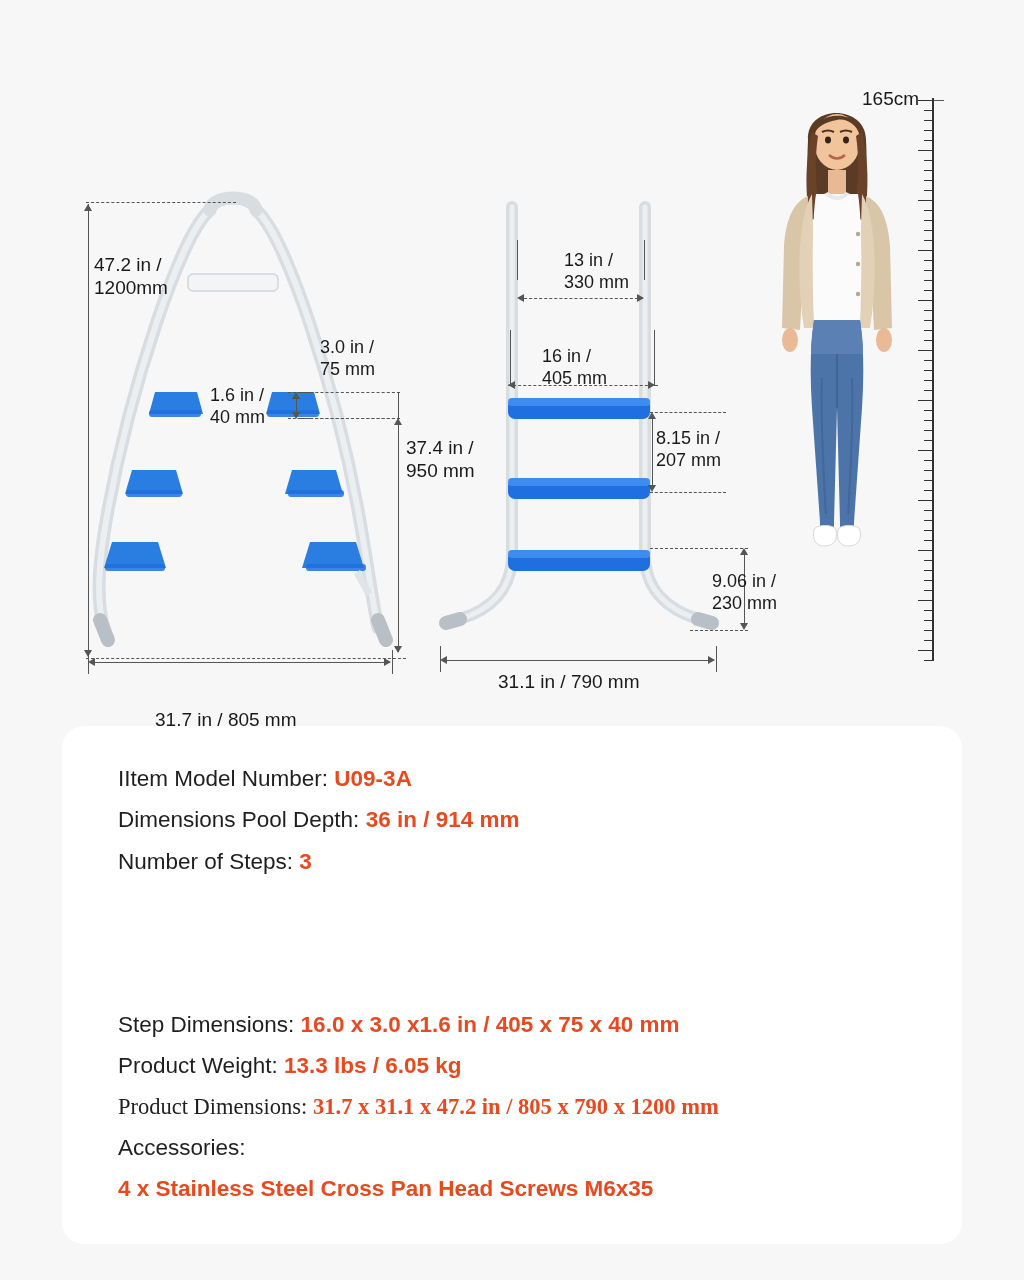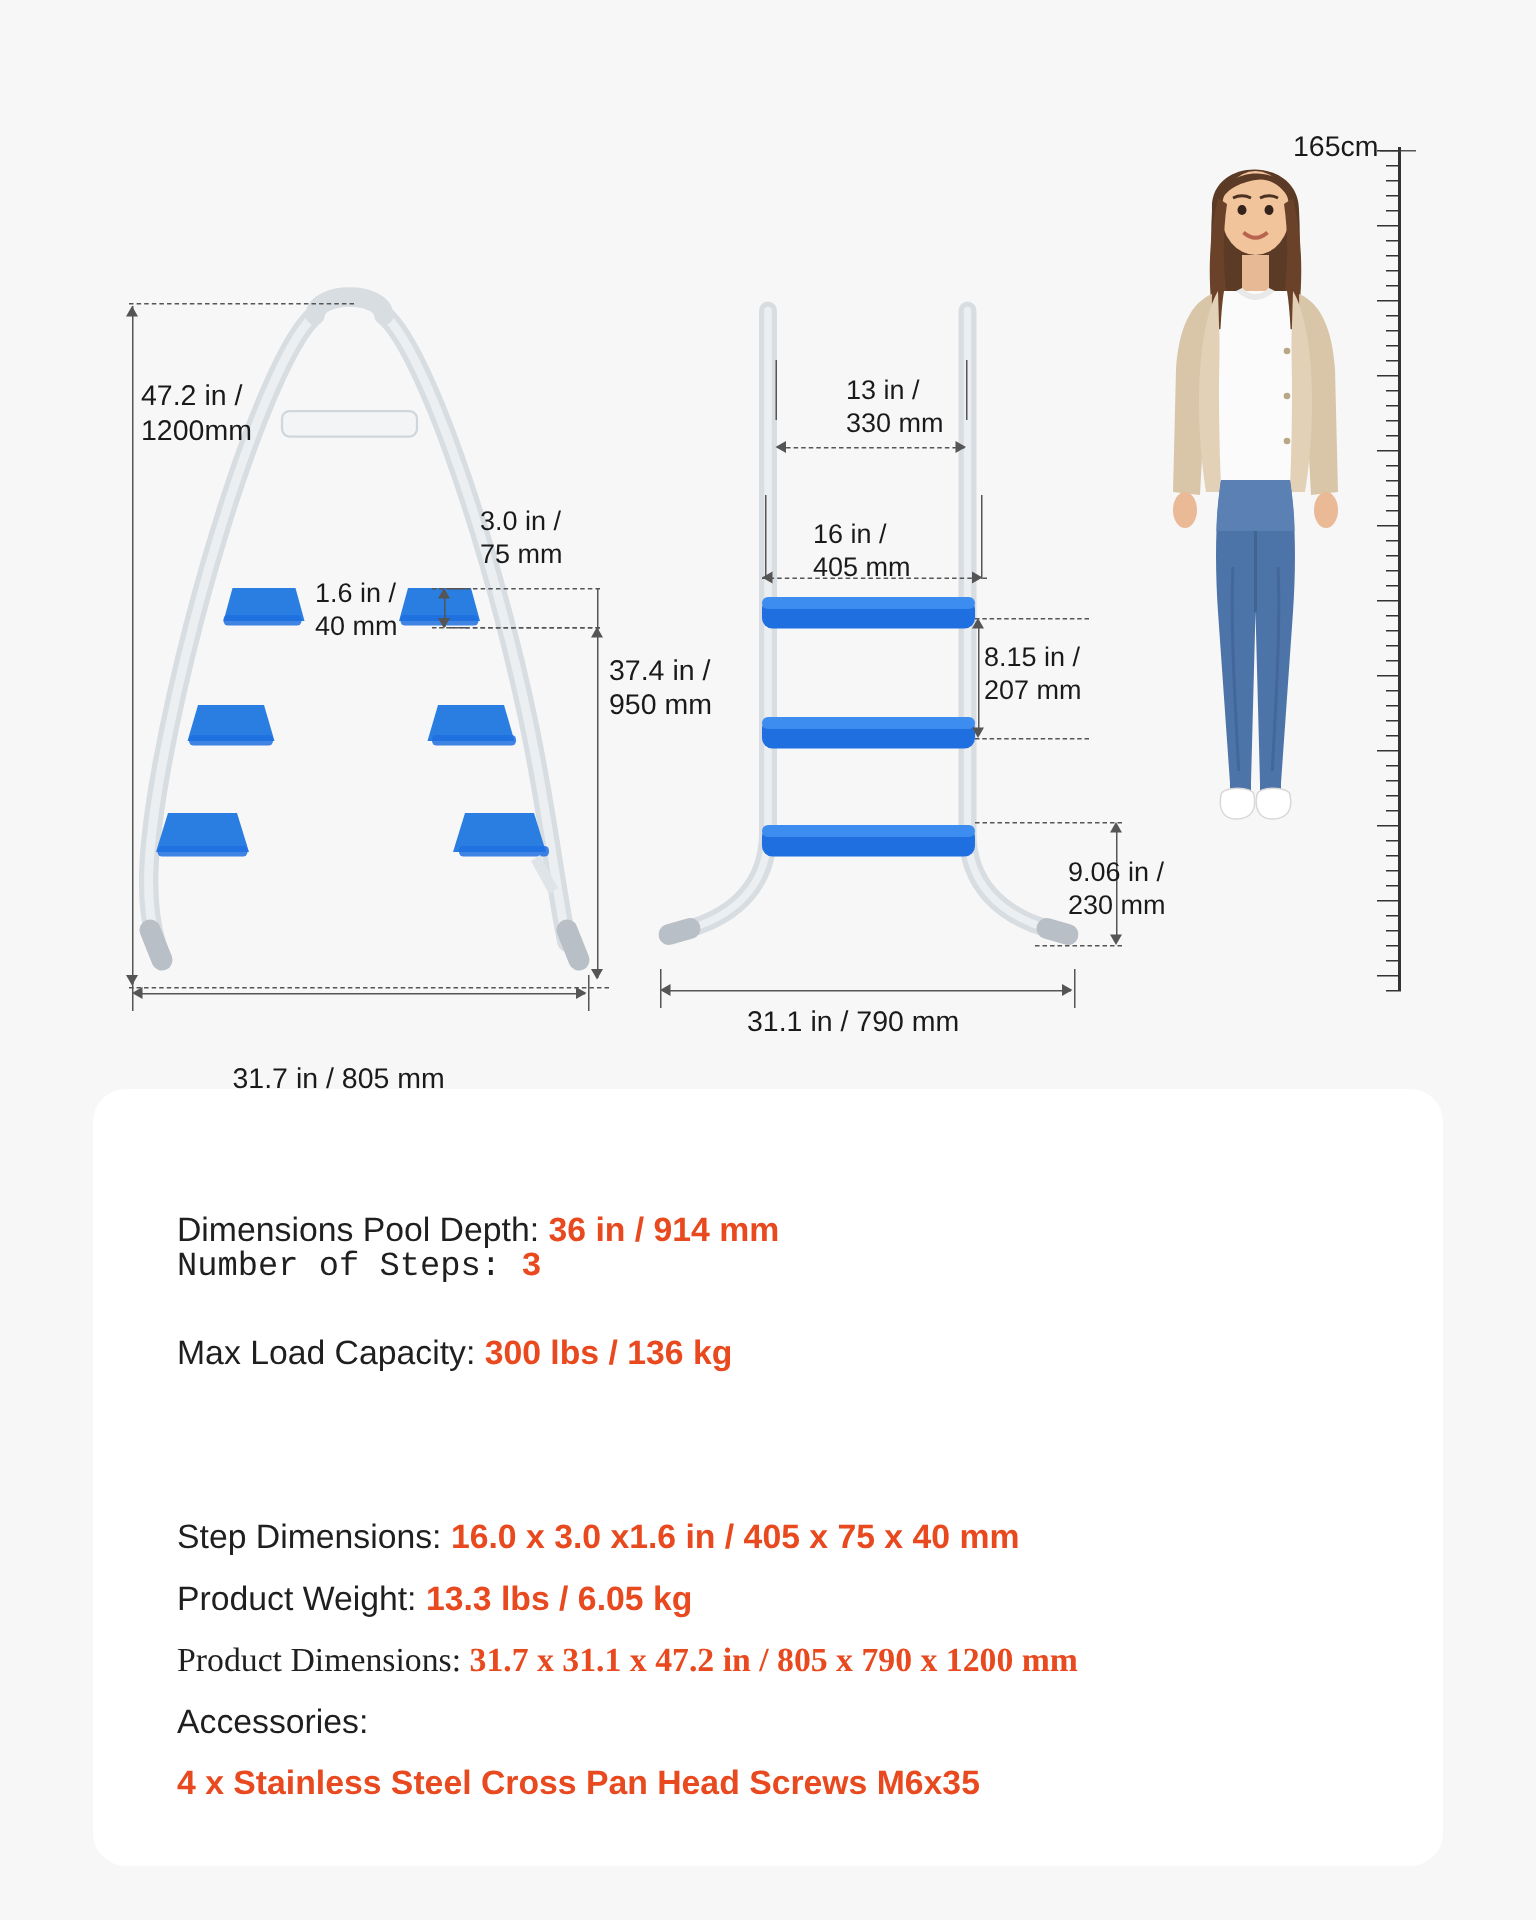--- a/index.html
+++ b/index.html
@@ -353,31 +353,31 @@
       <div class="ruler-tick" style="top: 630px; left: 924px; width: 10px;"></div>
       <div class="ruler-tick" style="top: 640px; left: 924px; width: 10px;"></div>
       <div class="ruler-tick" style="top: 650px; left: 918px; width: 16px;"></div>
       <div class="ruler-tick" style="top: 660px; left: 924px; width: 10px;"></div>
     </div>
 
 </div>
 
 <div id="specs-card">
 
+  <div class="spec-row" style="top:40px;">
+    <span>IItem Model Number:</span>
+    <span class="spec-val">U09-3A</span>
+  </div>
   <div class="spec-row" style="top:81px;">
     <span>Dimensions Pool Depth:</span>
     <span class="spec-val">36 in / 914 mm</span>
   </div>
-  <div class="spec-row" style="top:105px;font-family:Liberation Mono, monospace;">
+  <div class="spec-row" style="top:123px;">
     <span>Number of Steps:</span>
     <span class="spec-val">3</span>
-  </div>
-  <div class="spec-row" style="top:163px;">
-    <span>Max Load Capacity:</span>
-    <span class="spec-val">300 lbs / 136 kg</span>
   </div>
   <div class="spec-row" style="top:286px;">
     <span>Step Dimensions:</span>
     <span class="spec-val">16.0 x 3.0 x1.6 in / 405 x 75 x 40 mm</span>
   </div>
   <div class="spec-row" style="top:327px;">
     <span>Product Weight:</span>
     <span class="spec-val">13.3 lbs / 6.05 kg</span>
   </div>
   <div class="spec-row" style="top:368px;font-family:Liberation Serif, serif;">

